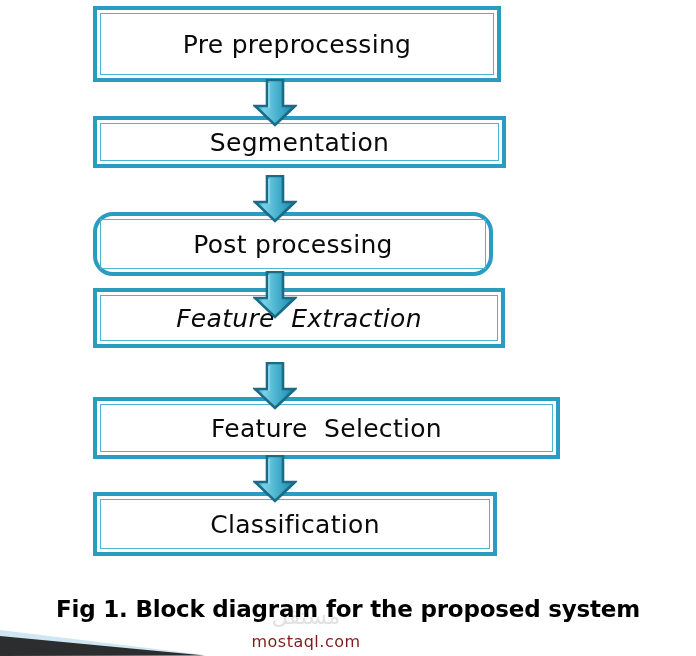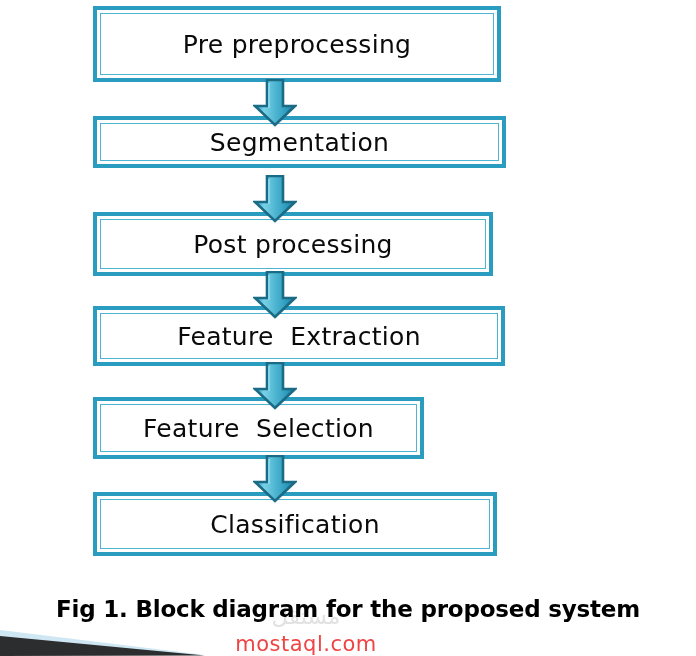--- a/index.html
+++ b/index.html
@@ -86,22 +86,22 @@
   #watermark .wm-mark {
     display: block;
     font-size: 23px;
     color: #e2e2e2;
     font-family: "DejaVu Sans", "Liberation Sans", sans-serif;
     letter-spacing: 1px;
     line-height: 1.05;
   }
   #watermark .wm-domain {
     display: block;
-    font-size: 21px;
-    color: #ef4444;
+    font-size: 16px;
+    color: #7f1d1d;
     font-family: "DejaVu Sans", "Liberation Sans", sans-serif;
     letter-spacing: 0.5px;
     margin-top: 4px;
   }
 
   
   #corner-wedge {
     position: absolute;
     left: 0;
     top: 622px;
@@ -144,43 +144,43 @@
     <div class="inner">
       <span class="label">Segmentation</span>
     </div>
   </div>
 
   <svg class="flow-arrow" style="left:253px; top:175px;" viewBox="0 0 44 48" preserveAspectRatio="none">
     <polygon points="14,1 30,1 30,27 42,27 22,46 2,27 14,27" fill="url(#ag1)" stroke="#1a6b85" stroke-width="2.6" stroke-linejoin="miter"></polygon>
     <polyline points="16,4 16,29" fill="none" stroke="#8fdcee" stroke-width="1.6"></polyline>
   </svg>
 
-  <div class="flow-box" style="left:93px; top:212px; width:400px; height:64px;">
+  <div class="flow-box" style="left:93px; top:212px; width:400px; height:64px;border-radius:20px;">
     <div class="inner">
       <span class="label">Post processing</span>
     </div>
   </div>
 
   <svg class="flow-arrow" style="left:253px; top:271px;" viewBox="0 0 44 48" preserveAspectRatio="none">
     <polygon points="14,1 30,1 30,27 42,27 22,46 2,27 14,27" fill="url(#ag1)" stroke="#1a6b85" stroke-width="2.6" stroke-linejoin="miter"></polygon>
     <polyline points="16,4 16,29" fill="none" stroke="#8fdcee" stroke-width="1.6"></polyline>
   </svg>
 
-  <div class="flow-box" style="left:93px; top:306px; width:412px; height:60px;">
+  <div class="flow-box" style="left:93px; top:288px; width:412px; height:60px;font-style:italic;">
     <div class="inner">
       <span class="label">Feature  Extraction</span>
     </div>
   </div>
 
   <svg class="flow-arrow" style="left:253px; top:362px;" viewBox="0 0 44 48" preserveAspectRatio="none">
     <polygon points="14,1 30,1 30,27 42,27 22,46 2,27 14,27" fill="url(#ag1)" stroke="#1a6b85" stroke-width="2.6" stroke-linejoin="miter"></polygon>
     <polyline points="16,4 16,29" fill="none" stroke="#8fdcee" stroke-width="1.6"></polyline>
   </svg>
 
-  <div class="flow-box" style="left:93px; top:397px; width:331px; height:62px;">
+  <div class="flow-box" style="left:93px; top:397px; width:467px; height:62px;">
     <div class="inner">
       <span class="label">Feature  Selection</span>
     </div>
   </div>
 
   <svg class="flow-arrow" style="left:253px; top:455px;" viewBox="0 0 44 48" preserveAspectRatio="none">
     <polygon points="14,1 30,1 30,27 42,27 22,46 2,27 14,27" fill="url(#ag1)" stroke="#1a6b85" stroke-width="2.6" stroke-linejoin="miter"></polygon>
     <polyline points="16,4 16,29" fill="none" stroke="#8fdcee" stroke-width="1.6"></polyline>
   </svg>
 

